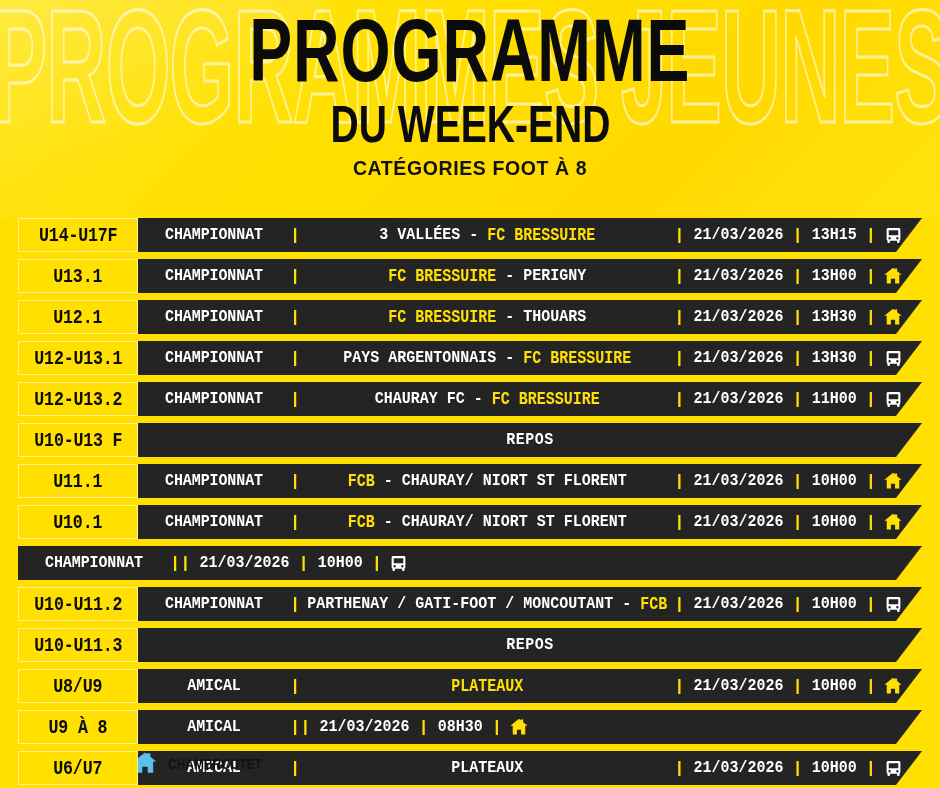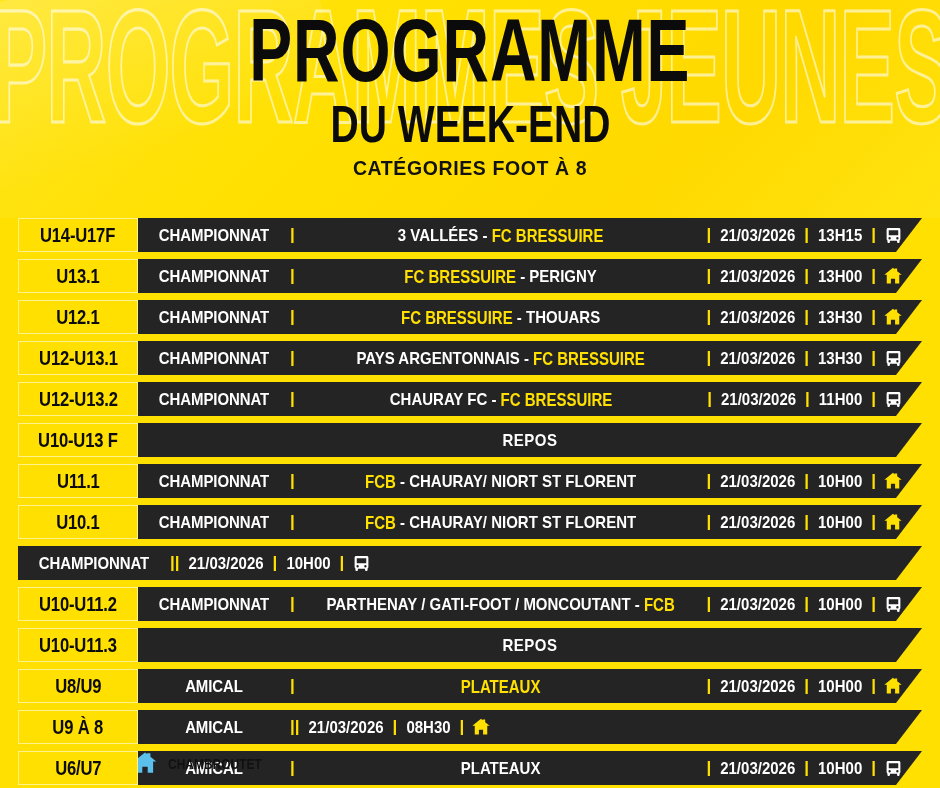--- a/index.html
+++ b/index.html
@@ -79,20 +79,21 @@
     display:flex;
     align-items:stretch;
   }
   .row-inner {
     position:relative;
     margin:0 0 0 18px;
     height:34px;
     display:flex;
     align-items:stretch;
     width:904px;
+    font-family:Liberation Mono, monospace;
   }
   .badge {
     width:120px;
     flex:0 0 120px;
     background:#FFE000;
     border:1.5px solid rgba(255,255,255,.55);
     display:flex; align-items:center; justify-content:center;
     color:#0C0C0C;
     font-weight:bold;
     font-size:17.5px;

